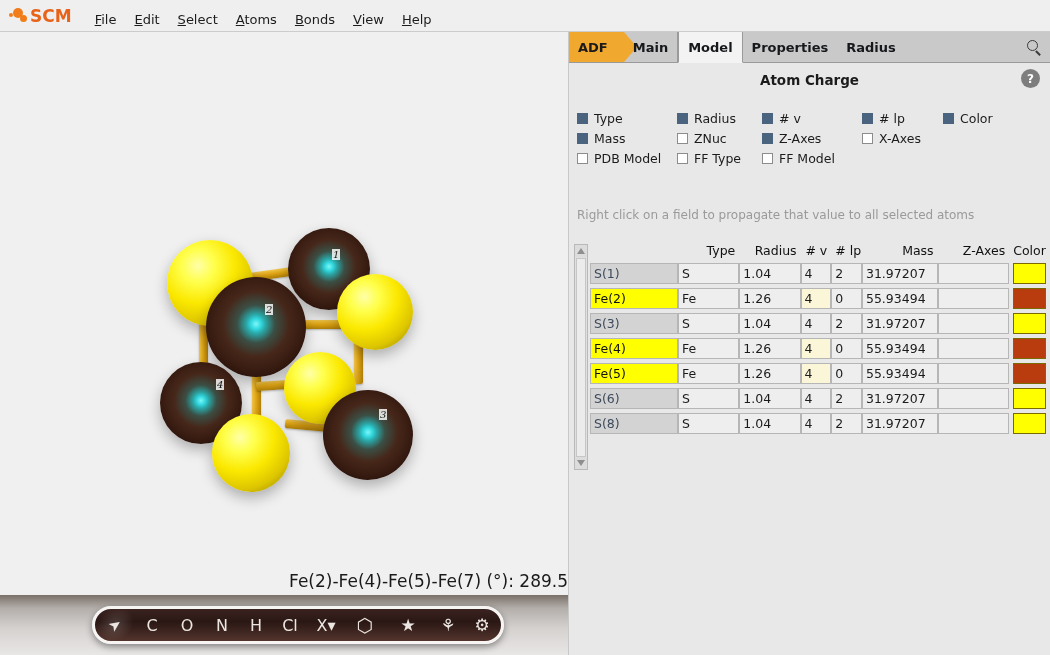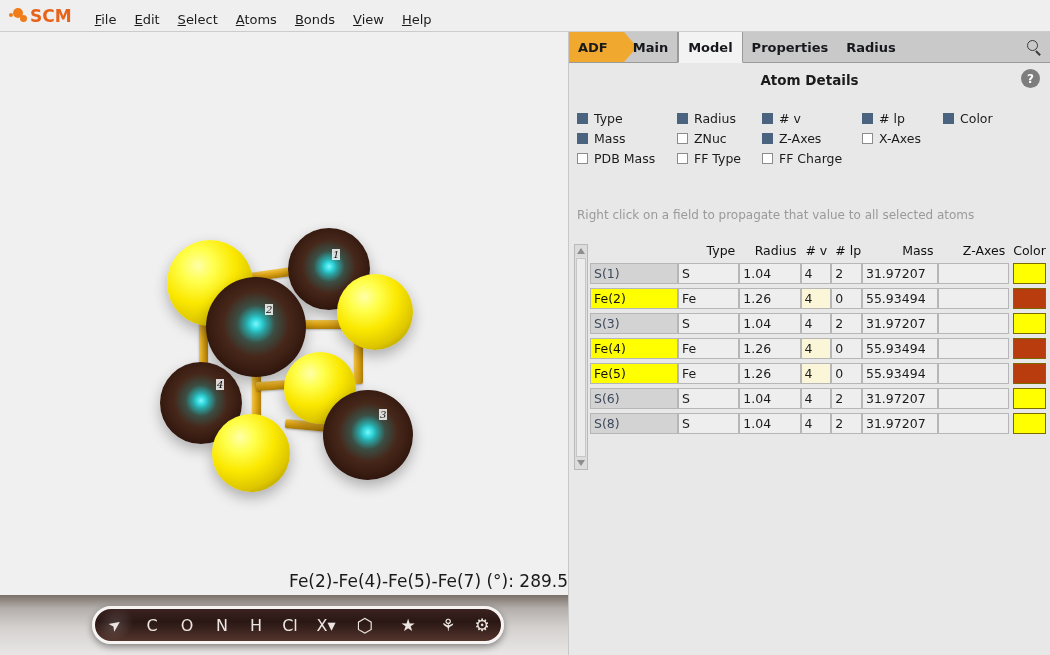--- a/index.html
+++ b/index.html
@@ -289,21 +289,21 @@
         </div>
       <div id="search-icon-box">
         <div class="mag">
             <i></i>
             <b></b>
           </div>
       </div>
     </div>
 
     <div id="panel-head">
-      <div id="panel-title">Atom Details</div>
+      <div id="panel-title">Atom Charge</div>
       <div id="help-btn">?</div>
     </div>
 
     <div id="checkgrid">
         <div class="chkrow">
           <div class="chk c0">
             <div class="box on"></div>
             <span>Type</span>
           </div>
           <div class="chk c1">
@@ -337,29 +337,29 @@
             <span>Z-Axes</span>
           </div>
           <div class="chk c3">
             <div class="box"></div>
             <span>X-Axes</span>
           </div>
         </div>
         <div class="chkrow">
           <div class="chk c0">
             <div class="box"></div>
-            <span>PDB Mass</span>
+            <span>PDB Model</span>
           </div>
           <div class="chk c1">
             <div class="box"></div>
             <span>FF Type</span>
           </div>
           <div class="chk c2">
             <div class="box"></div>
-            <span>FF Charge</span>
+            <span>FF Model</span>
           </div>
         </div>
       </div>
 
     <div id="hint">Right click on a field to propagate that value to all selected atoms</div>
 
     <div id="tablewrap">
       <div id="scrollbar">
         <div class="sb-arrow up">
             <div class="tri up"></div>

